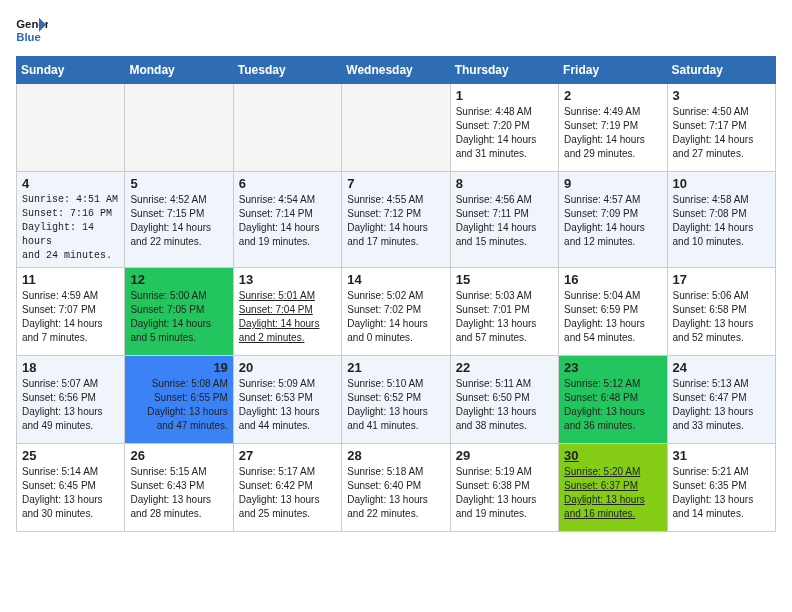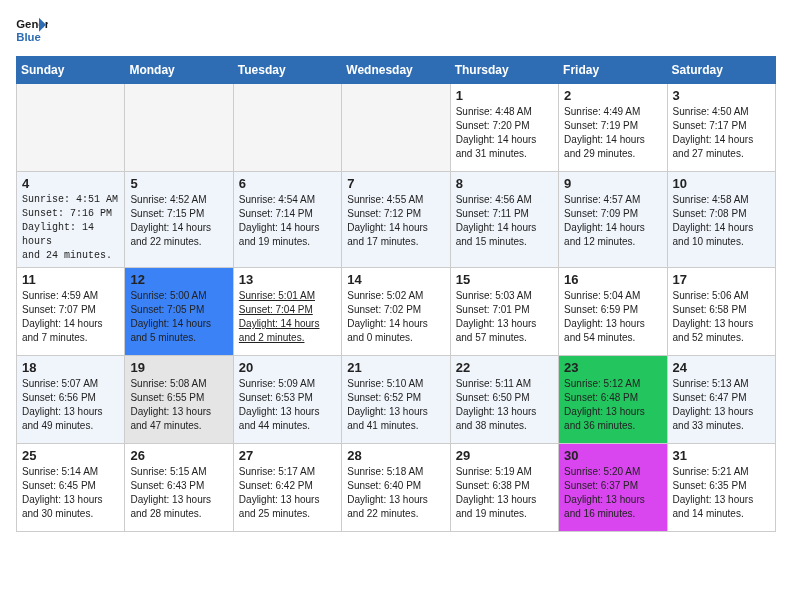--- a/index.html
+++ b/index.html
@@ -195,21 +195,21 @@
         </td>
       </tr>
       <tr>
         <td style="background: rgb(255, 255, 255);">
           <span class="day-number">11</span>
           <div class="day-info" style="white-space: pre-line;">Sunrise: 4:59 AM
 Sunset: 7:07 PM
 Daylight: 14 hours
 and 7 minutes.</div>
         </td>
-        <td style="background: #3b82f6;">
+        <td style="background: #22c55e;">
           <span class="day-number">12</span>
           <div class="day-info" style="white-space: pre-line;">Sunrise: 5:00 AM
 Sunset: 7:05 PM
 Daylight: 14 hours
 and 5 minutes.</div>
         </td>
         <td style="background: rgb(255, 255, 255);">
           <span class="day-number">13</span>
           <div class="day-info" style="white-space: pre-line; text-decoration: underline;">Sunrise: 5:01 AM
 Sunset: 7:04 PM
@@ -246,21 +246,21 @@
         </td>
       </tr>
       <tr>
         <td style="background: rgb(240, 245, 251);">
           <span class="day-number">18</span>
           <div class="day-info" style="white-space: pre-line;">Sunrise: 5:07 AM
 Sunset: 6:56 PM
 Daylight: 13 hours
 and 49 minutes.</div>
         </td>
-        <td style="background: #e5e5e5;">
+        <td style="background: #3b82f6; text-align: right;">
           <span class="day-number">19</span>
           <div class="day-info" style="white-space: pre-line;">Sunrise: 5:08 AM
 Sunset: 6:55 PM
 Daylight: 13 hours
 and 47 minutes.</div>
         </td>
         <td style="background: rgb(240, 245, 251);">
           <span class="day-number">20</span>
           <div class="day-info" style="white-space: pre-line;">Sunrise: 5:09 AM
 Sunset: 6:53 PM
@@ -325,21 +325,21 @@
 Daylight: 13 hours
 and 22 minutes.</div>
         </td>
         <td style="background: rgb(255, 255, 255);">
           <span class="day-number">29</span>
           <div class="day-info" style="white-space: pre-line;">Sunrise: 5:19 AM
 Sunset: 6:38 PM
 Daylight: 13 hours
 and 19 minutes.</div>
         </td>
-        <td style="background: #d946ef;">
+        <td style="background: #84cc16; text-decoration: underline;">
           <span class="day-number">30</span>
           <div class="day-info" style="white-space: pre-line;">Sunrise: 5:20 AM
 Sunset: 6:37 PM
 Daylight: 13 hours
 and 16 minutes.</div>
         </td>
         <td style="background: rgb(255, 255, 255);">
           <span class="day-number">31</span>
           <div class="day-info" style="white-space: pre-line;">Sunrise: 5:21 AM
 Sunset: 6:35 PM

